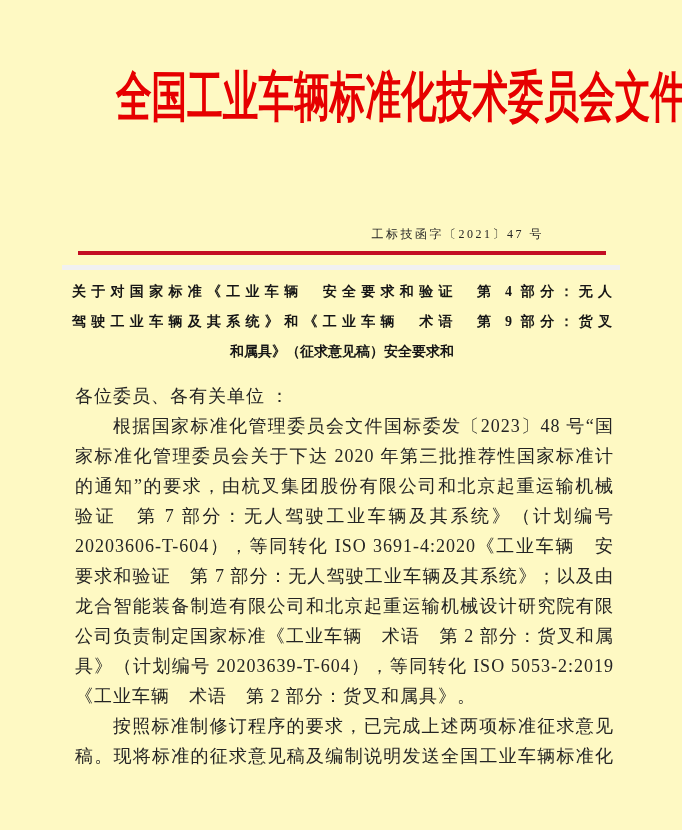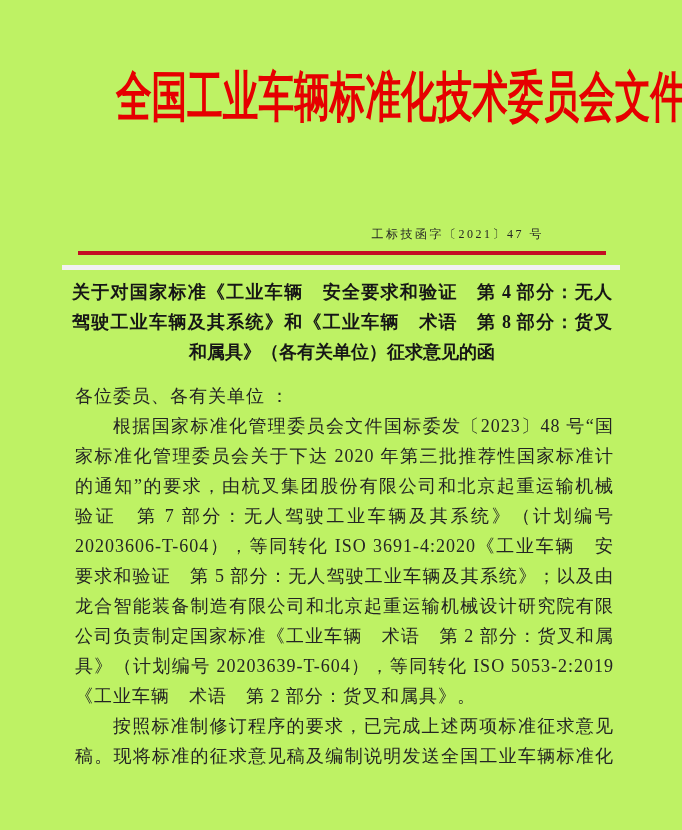--- a/index.html
+++ b/index.html
@@ -7,21 +7,21 @@
     --divider-red:#c30d23;
     --ink:#242424;
   }
   *{margin:0;padding:0;box-sizing:border-box;}
   html,body{background:#ffffff;}
   body{
     font-family:"Liberation Serif","DejaVu Serif",serif;
     width:682px;height:830px;overflow:hidden;
   }
   .page{
-    position:relative;width:682px;height:830px;background:#bef264;overflow:hidden;
+    position:relative;width:682px;height:830px;background:#fef9c3;overflow:hidden;
   }
   .org-title{
     position:absolute;top:66px;left:0;width:682px;
     text-align:center;white-space:nowrap;
     color:var(--title-red);
     font-weight:bold;font-size:54px;line-height:62px;
     transform:scaleX(0.66);transform-origin:50% 50%;
     letter-spacing:0px;
   }
   .doc-number{
@@ -32,21 +32,21 @@
   .divider{
     position:absolute;top:251px;left:78px;width:528px;height:4px;
     background:var(--divider-red);
   }
   .divider-shadow{
     position:absolute;top:265px;left:62px;width:558px;height:5px;
     background:#f1f1f1;
   }
   .subject{
     position:absolute;top:277px;left:72px;width:540px;
-    color:#161616;font-weight:bold;font-size:18px;line-height:30px;
+    color:#161616;font-weight:bold;font-size:14px;line-height:30px;
   }
   .subject .s-line.just{text-align:justify;text-align-last:justify;}
   .subject .s-line.center{text-align:center;}
   .content{
     position:absolute;top:381px;left:75px;width:539px;
     color:var(--ink);font-size:18px;line-height:30px;letter-spacing:1px;
   }
   .content .line{height:30px;white-space:nowrap;}
   .content .line.just{white-space:normal;text-align:justify;text-align-last:justify;overflow:hidden;}
   .content .line.left{text-align:left;}
@@ -60,32 +60,32 @@
   <div class="org-title">全国工业车辆标准化技术委员会文件</div>
 
   <div class="doc-number">工标技函字〔2021〕47 号</div>
 
   <div class="divider"></div>
 
   <div class="divider-shadow"></div>
 
   <div class="subject">
     <div class="s-line just">关于对国家标准《工业车辆　安全要求和验证　第 4 部分：无人</div>
-    <div class="s-line just">驾驶工业车辆及其系统》和《工业车辆　术语　第 8 部分：货叉</div>
-    <div class="s-line center">和属具》（各有关单位）征求意见的函</div>
+    <div class="s-line just">驾驶工业车辆及其系统》和《工业车辆　术语　第 9 部分：货叉</div>
+    <div class="s-line center">和属具》（征求意见稿）安全要求和</div>
   </div>
 
   <div class="content">
     <div class="line left">各位委员、各有关单位 ：</div>
     <div class="line just indent">根据国家标准化管理委员会文件国标委发〔2023〕48 号“国</div>
     <div class="line just">家标准化管理委员会关于下达 2020 年第三批推荐性国家标准计划</div>
     <div class="line just">的通知”的要求，由杭叉集团股份有限公司和北京起重运输机械</div>
     <div class="line just">验证　第 7 部分：无人驾驶工业车辆及其系统》（计划编号</div>
     <div class="line just">20203606-T-604），等同转化 ISO 3691-4:2020《工业车辆　安全</div>
-    <div class="line just">要求和验证　第 5 部分：无人驾驶工业车辆及其系统》；以及由</div>
+    <div class="line just">要求和验证　第 7 部分：无人驾驶工业车辆及其系统》；以及由</div>
     <div class="line just">龙合智能装备制造有限公司和北京起重运输机械设计研究院有限</div>
     <div class="line just">公司负责制定国家标准《工业车辆　术语　第 2 部分：货叉和属</div>
     <div class="line just">具》（计划编号 20203639-T-604），等同转化 ISO 5053-2:2019</div>
     <div class="line left">《工业车辆　术语　第 2 部分：货叉和属具》。</div>
     <div class="line just indent">按照标准制修订程序的要求，已完成上述两项标准征求意见</div>
     <div class="line just">稿。现将标准的征求意见稿及编制说明发送全国工业车辆标准化</div>
   </div>
 
 </div>
 

